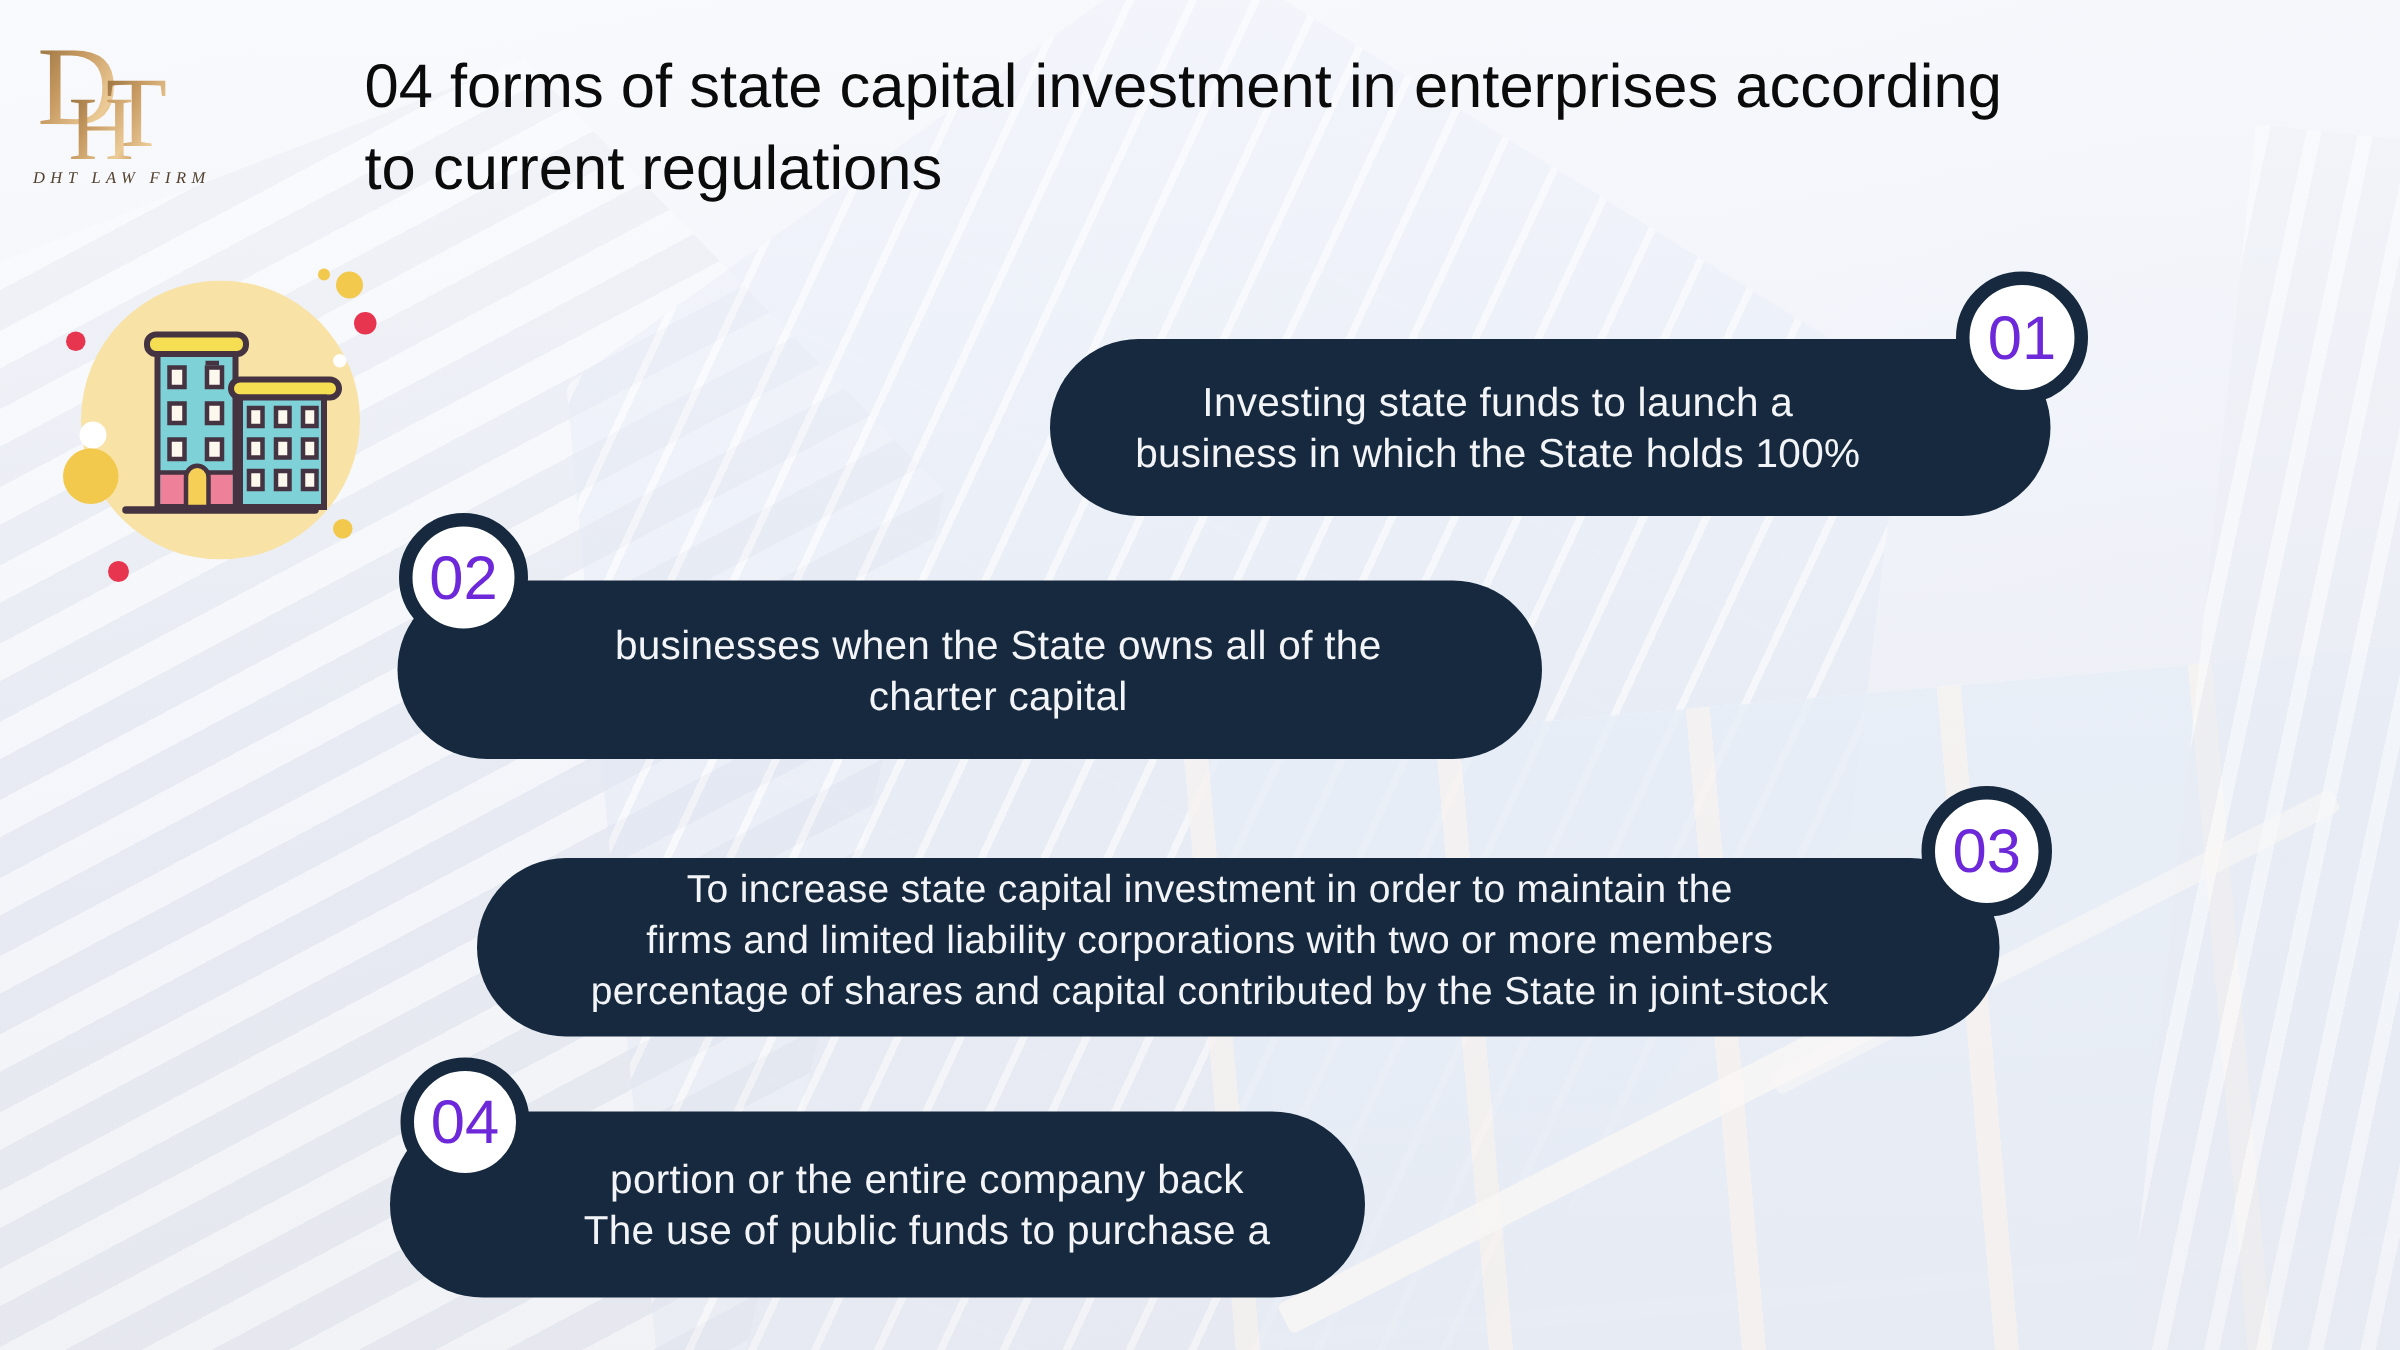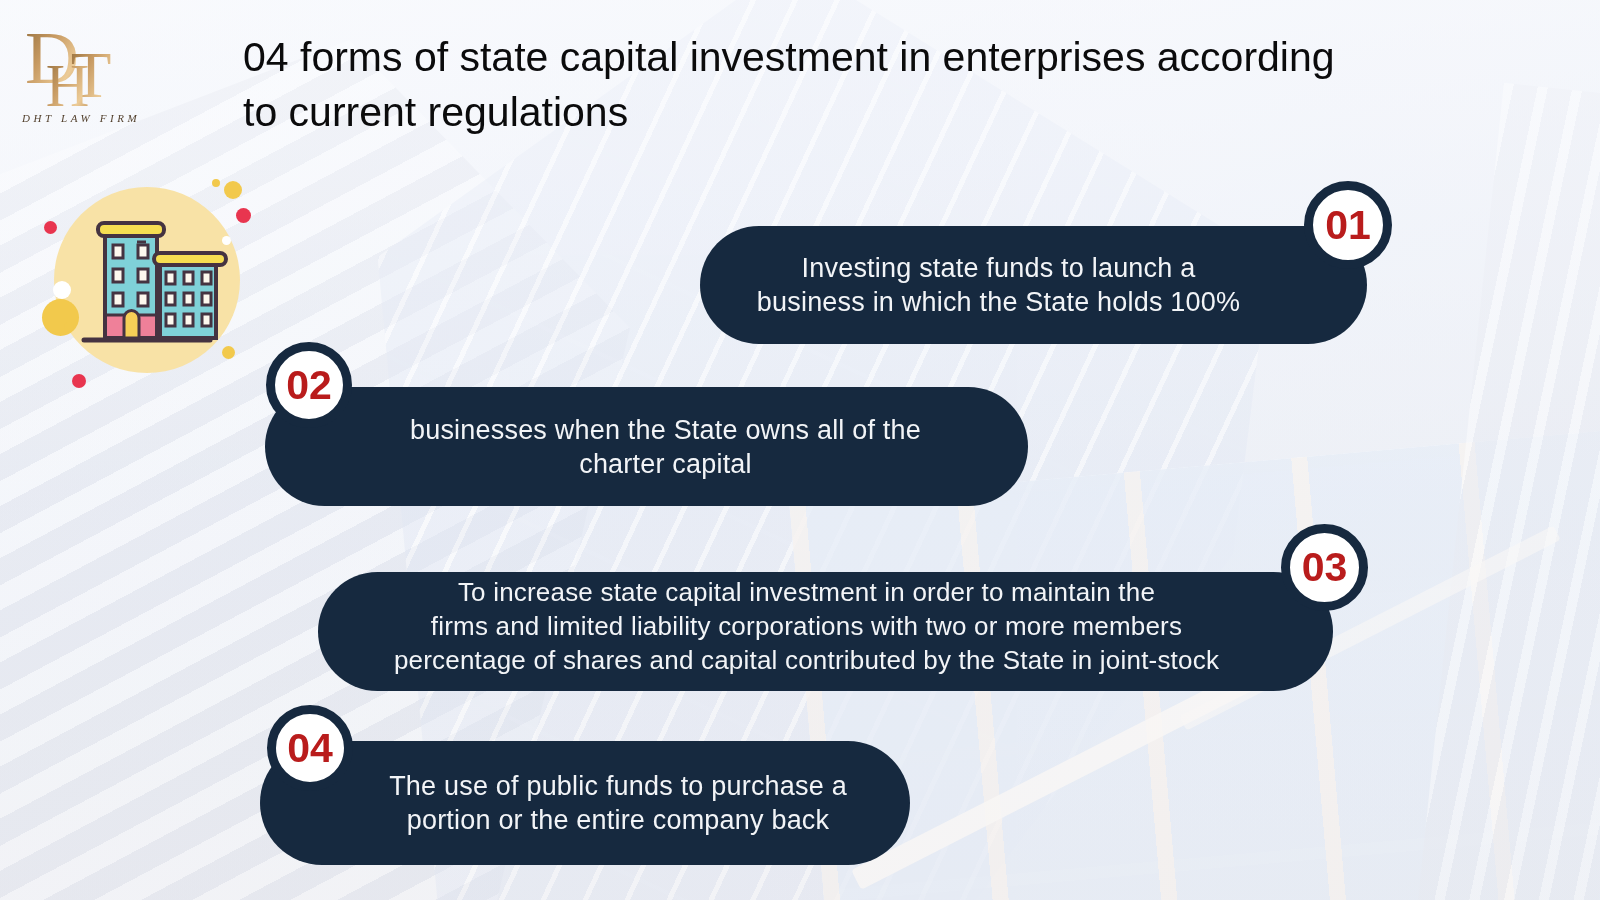--- a/index.html
+++ b/index.html
@@ -45,21 +45,21 @@
     display:flex;align-items:center;justify-content:center;color:#f2f4f7;}
   .card-text{font-size:27px;line-height:34px;text-align:center;letter-spacing:.2px;}
   .card-text span{display:block;white-space:nowrap;}
   .card1{left:700px;top:226px;width:667px;height:118px;padding:0 118px 0 48px;box-sizing:border-box;justify-content:center;}
   .card2{left:265px;top:387px;width:763px;height:119px;padding:0 24px 0 62px;box-sizing:border-box;}
   .card3{left:318px;top:572px;width:1015px;height:119px;padding:0 66px 12px 28px;box-sizing:border-box;}
   .card3 .card-text{font-size:26px;line-height:34px;}
   .card4{left:260px;top:741px;width:650px;height:124px;padding:0 18px 0 84px;box-sizing:border-box;}
   .badge{position:absolute;z-index:4;background:#ffffff;border:9px solid #16293f;border-radius:50%;
     display:flex;align-items:center;justify-content:center;
-    font-weight:bold;font-size:41px;color:#b91c1c;box-sizing:border-box;}
+    font-weight:normal;font-size:41px;color:#6d28d9;box-sizing:border-box;}
   .badge1{left:1304px;top:181px;width:88px;height:88px;}
   .badge2{left:266px;top:342px;width:86px;height:86px;}
   .badge3{left:1281px;top:524px;width:87px;height:87px;}
   .badge4{left:267px;top:705px;width:86px;height:86px;}
 </style>
 </head>
 <body>
 
 <div class="page">
 
@@ -156,19 +156,19 @@
     <div class="card-text">
       <span>To increase state capital investment in order to maintain the</span>
       <span>firms and limited liability corporations with two or more members</span>
       <span>percentage of shares and capital contributed by the State in joint-stock</span>
     </div>
   </div>
   <div class="badge badge3">03</div>
 
   <div class="card card4">
     <div class="card-text">
+      <span>portion or the entire company back</span>
       <span>The use of public funds to purchase a</span>
-      <span>portion or the entire company back</span>
     </div>
   </div>
   <div class="badge badge4">04</div>
 
 </div>
 
 </body></html>

